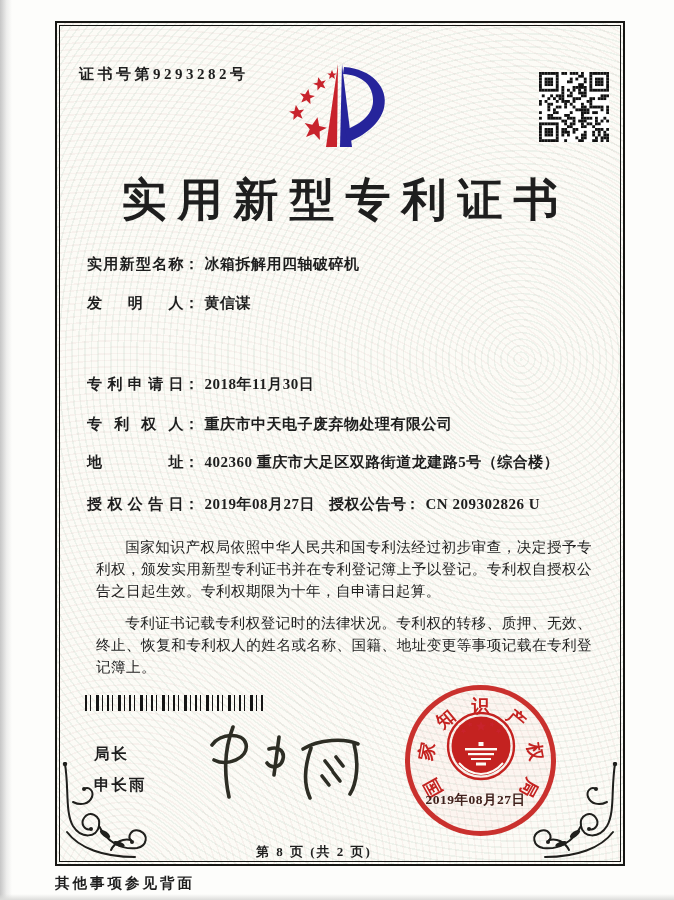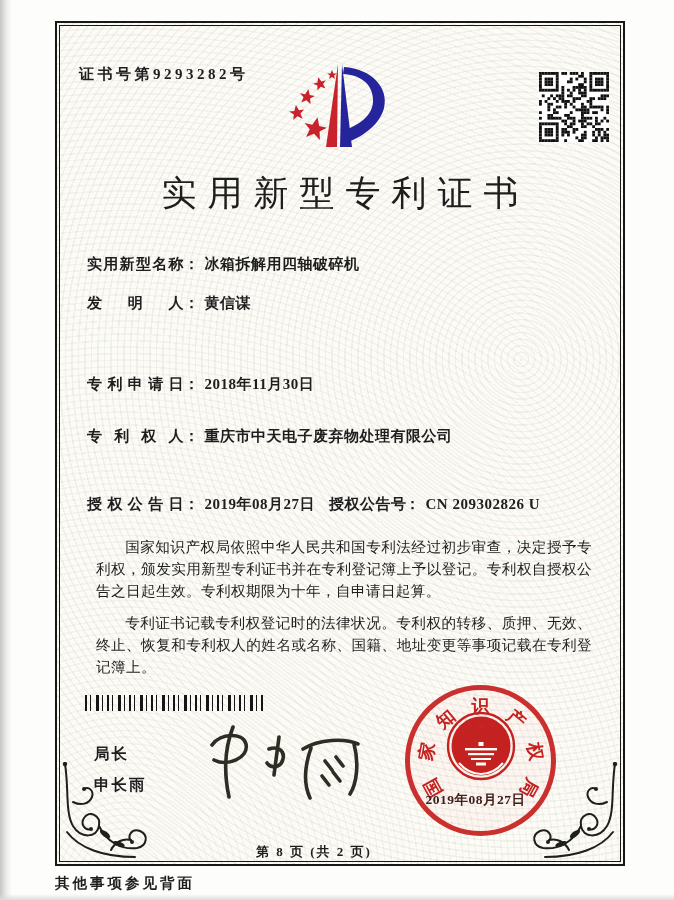--- a/index.html
+++ b/index.html
@@ -20,26 +20,26 @@
       repeating-radial-gradient(circle at 82% 40%, rgba(147,186,166,0.14) 0 1.5px, rgba(0,0,0,0) 1.5px 6.5px),
       #fcfbf6; padding-left: 16px;}
   .frame-inner{position:absolute;inset:2px;border:1px solid #181815;pointer-events:none}
 
   .cert-no{position:absolute;left:22px;top:42px;font-size:15px;font-weight:600;letter-spacing:3.5px;white-space:nowrap}
 
   .logo{position:absolute;left:231px;top:38px;width:108px;height:94px}
   .qr{position:absolute;left:482px;top:49px;width:70px;height:70px;background:#fff}
 
   .title{position:absolute;left:0;right:0;top:147px;text-align:center;
-    font-size:35px;font-weight:400;letter-spacing:11px;text-indent:11px;white-space:nowrap}
+    font-size:45px;font-weight:700;letter-spacing:11px;text-indent:11px;white-space:nowrap}
 
   .frow{position:absolute;left:30px;font-size:15px;font-weight:600;white-space:nowrap;letter-spacing:0.5px}
   .flabel{display:inline-block;width:97px;text-align:justify;text-align-last:justify;vertical-align:bottom}
   .fvalue{margin-left:5px}
-  .r0{top:232px}.r1{top:271px}.r2{top:311px}.r3{top:352px}.r4{top:404px}.r5{top:430px}.r6{top:472px}
+  .r0{top:232px}.r1{top:271px}.r2{top:311px}.r3{top:352px}.r4{top:392px}.r5{top:430px}.r6{top:472px}
   .grant2{position:absolute;left:242px;top:0;white-space:nowrap}
   .grant2 .flabel{width:76px}
 
   .paras{position:absolute;left:30px;top:504px;width:514px;font-size:14.6px;
     line-height:22.2px;text-align:justify;font-weight:500;letter-spacing:0.4px}
   .paras p{margin:9px;text-indent:2em}
 
   .barcode{position:absolute;left:28px;top:672px;width:178px;height:16px;
     background:
      repeating-linear-gradient(90deg,#151515 0 2px,rgba(0,0,0,0) 2px 5px,#151515 5px 6px,rgba(0,0,0,0) 6px 11px,#151515 11px 14px,rgba(0,0,0,0) 14px 17px,#151515 17px 18px,rgba(0,0,0,0) 18px 22px);}
@@ -393,20 +393,23 @@
   </div>
   <div class="frow r0">
     <span class="flabel">实用新型名称</span><span>：</span><span class="fvalue">冰箱拆解用四轴破碎机</span>
   </div>
   <div class="frow r3">
     <span class="flabel">专利申请日</span><span>：</span><span class="fvalue">2018年11月30日</span>
   </div>
   <div class="frow r4">
     <span class="flabel">专利权人</span><span>：</span><span class="fvalue">重庆市中天电子废弃物处理有限公司</span>
   </div>
+  <div class="frow r5">
+    <span class="flabel">地址</span><span>：</span><span class="fvalue">402360 重庆市大足区双路街道龙建路5号（综合楼）</span>
+  </div>
   <div class="frow r6">
     <span class="flabel">授权公告日</span><span>：</span><span class="fvalue">2019年08月27日</span>
     <span class="grant2">
       <span class="flabel">授权公告号</span><span>：</span><span class="fvalue">CN 209302826 U</span>
     </span>
   </div>
 
   <div class="paras">
     <p>国家知识产权局依照中华人民共和国专利法经过初步审查，决定授予专利权，颁发实用新型专利证书并在专利登记簿上予以登记。专利权自授权公告之日起生效。专利权期限为十年，自申请日起算。</p>
     <p>专利证书记载专利权登记时的法律状况。专利权的转移、质押、无效、终止、恢复和专利权人的姓名或名称、国籍、地址变更等事项记载在专利登记簿上。</p>

